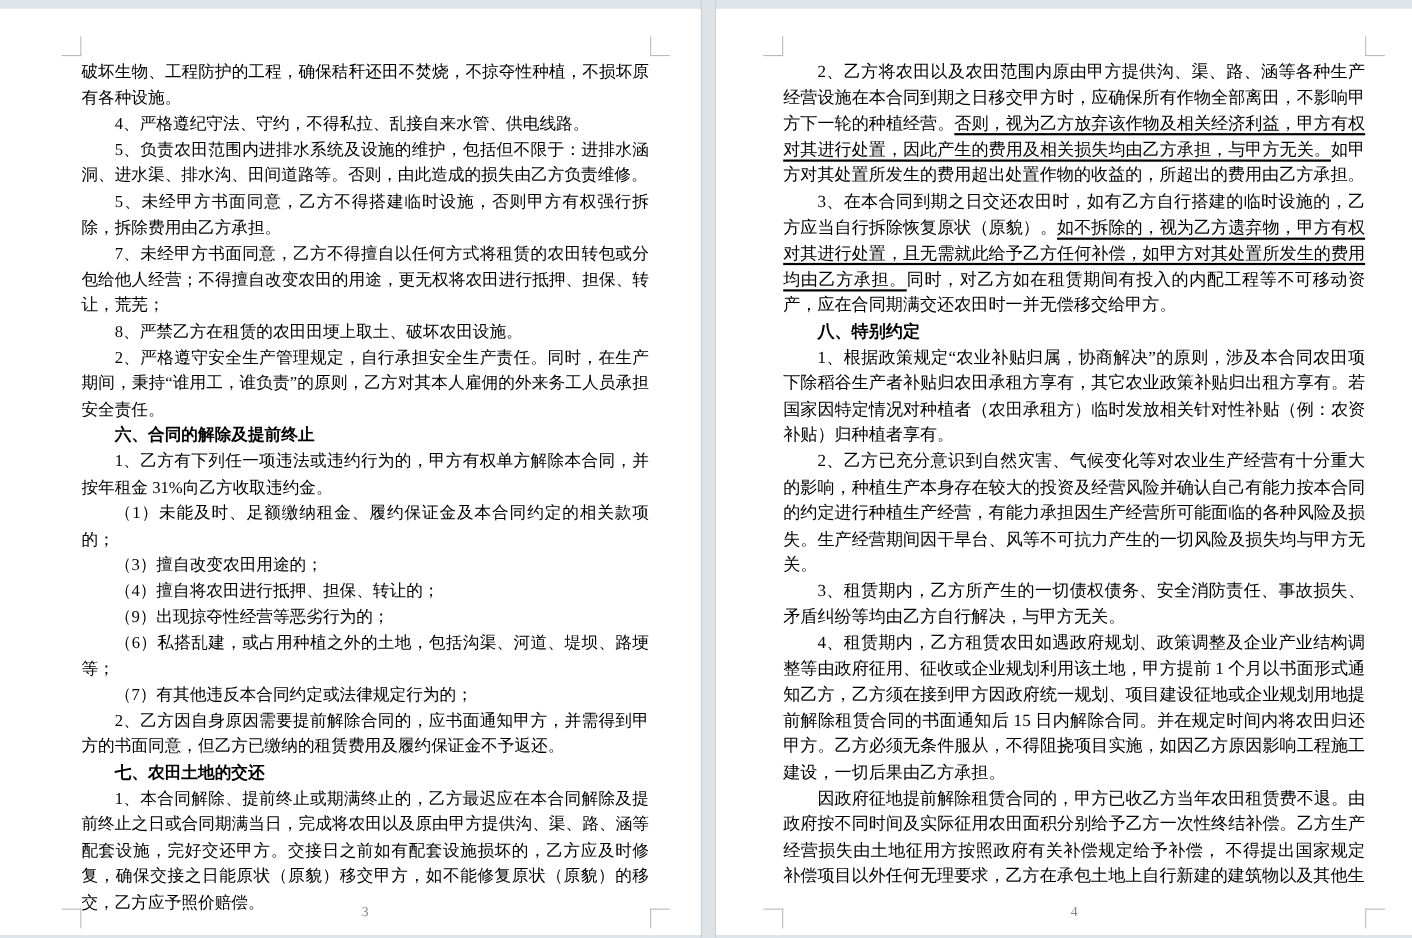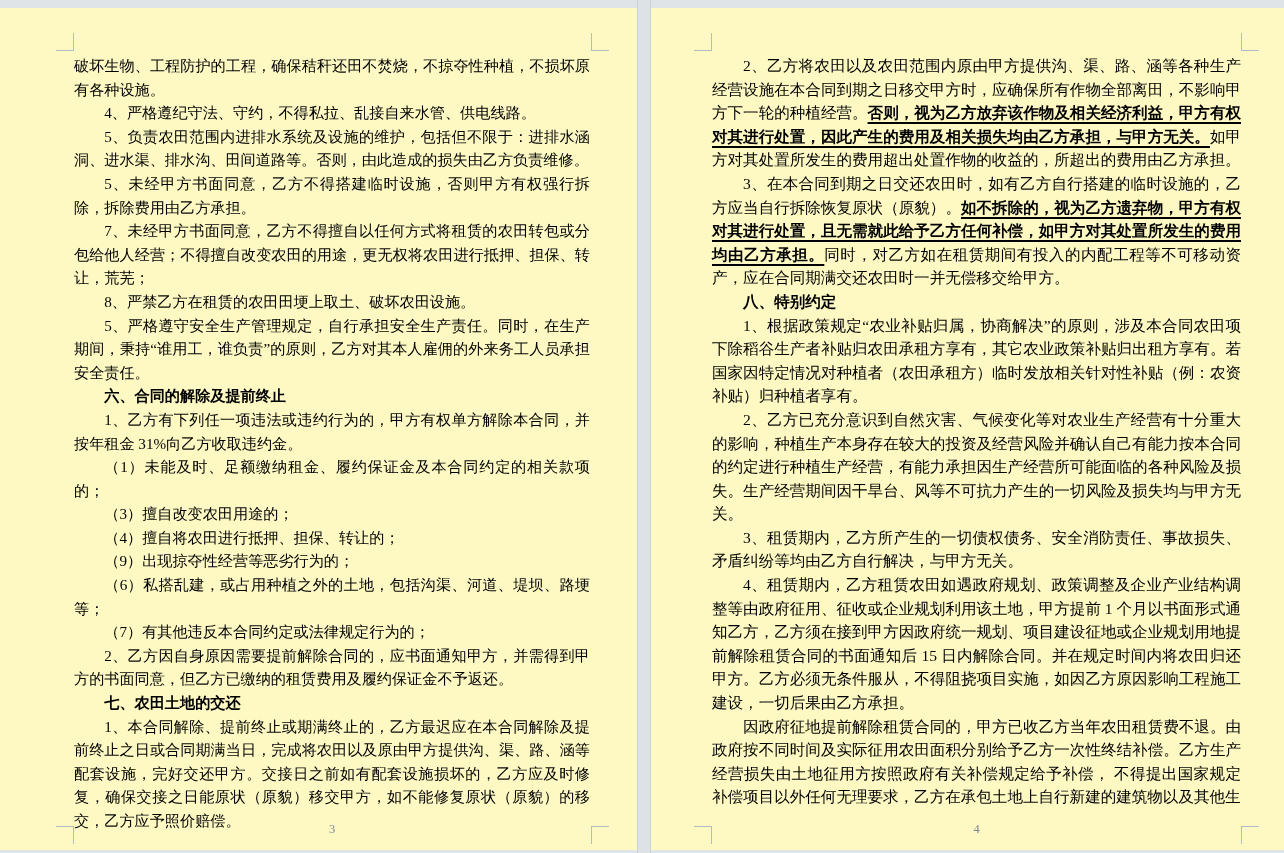--- a/index.html
+++ b/index.html
@@ -10,21 +10,21 @@
     height: 853px;
     background: #dfe4e9;
     overflow: hidden;
     font-family: "Liberation Serif", serif;
     color: #000;
   }
   .page {
     position: absolute;
     top: 8px;
     height: 842px;
-    background: #fef9c3;
+    background: #ffffff;
     overflow: hidden;
   }
   .page-left  { left: 0;     width: 637px; }
   .page-right { left: 651px; width: 633px; }
   .gap {
     position: absolute;
     top: 0; left: 637px; width: 14px; height: 853px;
     background: #dde2e7;
     border-left: 1px solid #c8cfd5;
     border-right: 1px solid #c8cfd5;
@@ -51,21 +51,21 @@
     line-height: 23.6px;
     text-align: justify;
     word-break: break-all;
   }
   .page-left  .text { left: 74px; width: 516px; font-size: 15.15px; }
   .page-right .text { left: 61px; width: 529px; font-size: 15.55px; }
   .text p { margin: 0; text-indent: 2em; }
   .text p.flush { text-indent: 0; }
   .text p.h { font-weight: bold; }
   .emph {
-    font-weight: bold;
+    font-weight: normal;
     text-decoration: underline;
     text-decoration-thickness: 1.5px;
     text-underline-offset: 4px;
   }
   .footer {
     position: absolute;
     top: 814px;
     text-align: center;
     font-size: 12.5px;
     color: #7d8893;
@@ -86,21 +86,21 @@
     <div class="mark bl"></div>
     <div class="mark br"></div>
 
     <div class="text">
       <p class="flush">破坏生物、工程防护的工程，确保秸秆还田不焚烧，不掠夺性种植，不损坏原有各种设施。</p>
       <p>4、严格遵纪守法、守约，不得私拉、乱接自来水管、供电线路。</p>
       <p>5、负责农田范围内进排水系统及设施的维护，包括但不限于：进排水涵洞、进水渠、排水沟、田间道路等。否则，由此造成的损失由乙方负责维修。</p>
       <p>5、未经甲方书面同意，乙方不得搭建临时设施，否则甲方有权强行拆除，拆除费用由乙方承担。</p>
       <p>7、未经甲方书面同意，乙方不得擅自以任何方式将租赁的农田转包或分包给他人经营；不得擅自改变农田的用途，更无权将农田进行抵押、担保、转让，荒芜；</p>
       <p>8、严禁乙方在租赁的农田田埂上取土、破坏农田设施。</p>
-      <p>5、严格遵守安全生产管理规定，自行承担安全生产责任。同时，在生产期间，秉持“谁用工，谁负责”的原则，乙方对其本人雇佣的外来务工人员承担安全责任。</p>
+      <p>2、严格遵守安全生产管理规定，自行承担安全生产责任。同时，在生产期间，秉持“谁用工，谁负责”的原则，乙方对其本人雇佣的外来务工人员承担安全责任。</p>
       <p class="h">六、合同的解除及提前终止</p>
       <p>1、乙方有下列任一项违法或违约行为的，甲方有权单方解除本合同，并按年租金 31%向乙方收取违约金。</p>
       <p>（1）未能及时、足额缴纳租金、履约保证金及本合同约定的相关款项的；</p>
       <p>（3）擅自改变农田用途的；</p>
       <p>（4）擅自将农田进行抵押、担保、转让的；</p>
       <p>（9）出现掠夺性经营等恶劣行为的；</p>
       <p>（6）私搭乱建，或占用种植之外的土地，包括沟渠、河道、堤坝、路埂等；</p>
       <p>（7）有其他违反本合同约定或法律规定行为的；</p>
       <p>2、乙方因自身原因需要提前解除合同的，应书面通知甲方，并需得到甲方的书面同意，但乙方已缴纳的租赁费用及履约保证金不予返还。</p>
       <p class="h">七、农田土地的交还</p>

